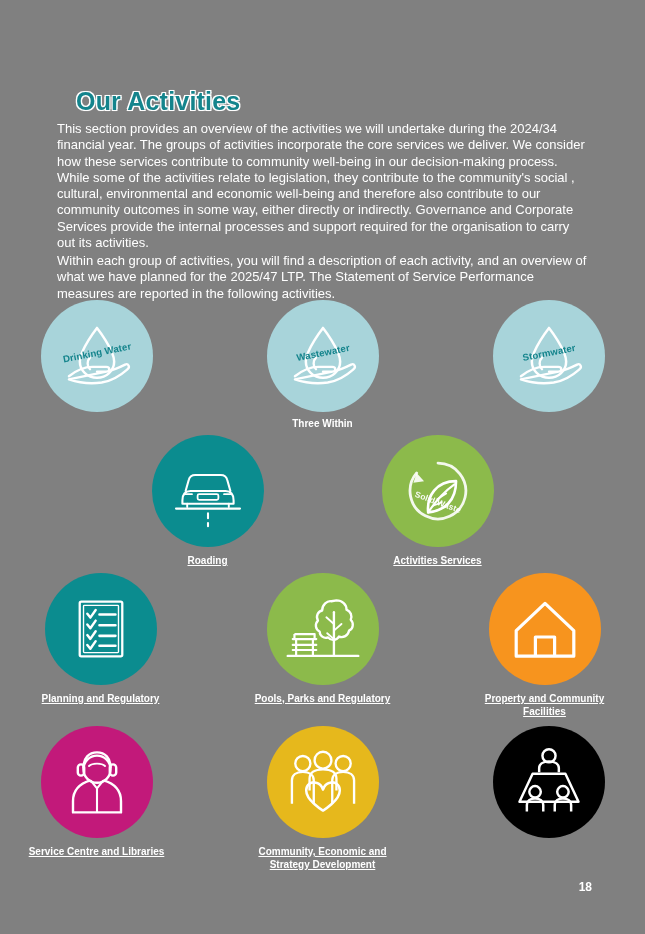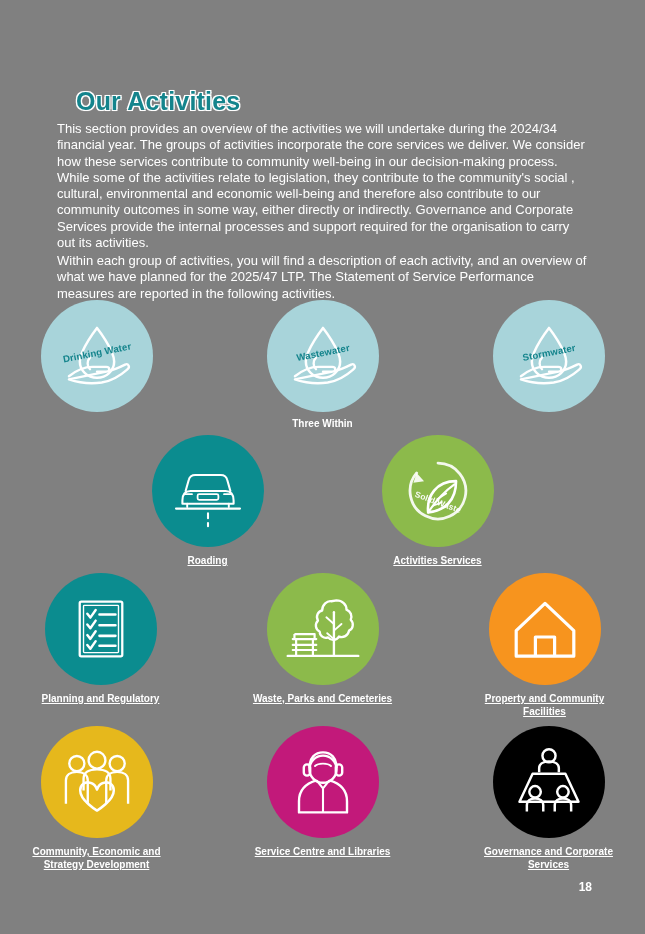--- a/index.html
+++ b/index.html
@@ -258,82 +258,81 @@
                      C80 58 74 61 69 59 C66 64 59 64 56 60 C51 62 46 58 46 53
                      C41 51 40 44 44 40 C41 35 44 29 49 28 C49 21 55 16 60 17 Z" fill="none" stroke="#ffffff" stroke-width="2.8" stroke-linejoin="round"></path>
             <path d="M63 30 L63 82" fill="none" stroke="#ffffff" stroke-width="2.8" stroke-linecap="round"></path>
             <path d="M63 44 L54 36 M63 52 L72 44 M63 62 L55 55" fill="none" stroke="#ffffff" stroke-width="2.2" stroke-linecap="round"></path>
             <path d="M14 62 L42 62 M14 69 L42 69" stroke="#ffffff" stroke-width="2.6" stroke-linecap="round"></path>
             <path d="M16 56 L40 56 L40 62 M16 56 L16 62" fill="none" stroke="#ffffff" stroke-width="2.6" stroke-linejoin="round"></path>
             <path d="M18 62 L18 82 M38 62 L38 82 M14 75 L42 75" stroke="#ffffff" stroke-width="2.6" stroke-linecap="round"></path>
             <path d="M8 82 L92 82" stroke="#ffffff" stroke-width="2.8" stroke-linecap="round"></path>
           </svg>
         </div>
-        <div class="icon-caption">Waste, Parks and Cemeteries</div>
+        <div class="icon-caption">Pools, Parks and Regulatory</div>
       </div>
 
       <div class="icon-cell">
         <div class="icon-circle" style="background:#f7941e">
           <svg width="80" height="80" viewBox="0 0 100 100">
             <path d="M14 52 L50 18 L86 52 L86 84 L14 84 Z" fill="none" stroke="#ffffff" stroke-width="4" stroke-linejoin="round"></path>
             <path d="M38 84 L38 60 L62 60 L62 84" fill="none" stroke="#ffffff" stroke-width="4" stroke-linejoin="round"></path>
           </svg>
         </div>
         <div class="icon-caption">Property and Community Facilities</div>
       </div>
 
     </div>
 
     <div class="icon-row row-four">
+
+      <div class="icon-cell">
+        <div class="icon-circle" style="background:#c2197a">
+          <svg width="80" height="80" viewBox="0 0 100 100">
+            <circle cx="50" cy="34" r="17" fill="none" stroke="#ffffff" stroke-width="3"></circle>
+            <path d="M33 32 C33 20 40 13 50 13 C60 13 67 20 67 32" fill="none" stroke="#ffffff" stroke-width="3" stroke-linecap="round"></path>
+            <rect x="26" y="28" width="8" height="14" rx="4" fill="none" stroke="#ffffff" stroke-width="3"></rect>
+            <rect x="66" y="28" width="8" height="14" rx="4" fill="none" stroke="#ffffff" stroke-width="3"></rect>
+            <path d="M40 30 C44 26 56 26 60 30" fill="none" stroke="#ffffff" stroke-width="2.4" stroke-linecap="round"></path>
+            <path d="M42 48 L50 58 L58 48" fill="none" stroke="#ffffff" stroke-width="2.6" stroke-linejoin="round"></path>
+            <path d="M42 48 C28 52 20 60 20 74 L20 88 L80 88 L80 74 C80 60 72 52 58 48" fill="none" stroke="#ffffff" stroke-width="3" stroke-linejoin="round"></path>
+            <path d="M50 58 L50 88" stroke="#ffffff" stroke-width="2.6"></path>
+          </svg>
+        </div>
+        <div class="icon-caption">Service Centre and Libraries</div>
+      </div>
 
       <div class="icon-cell">
         <div class="icon-circle" style="background:#e6b81c">
           <svg width="84" height="84" viewBox="0 0 100 100">
             <circle cx="26" cy="28" r="9" fill="none" stroke="#ffffff" stroke-width="2.8"></circle>
             <path d="M13 76 L13 48 C13 42 18 38 26 38 C34 38 39 42 39 48 L39 76" fill="none" stroke="#ffffff" stroke-width="2.8" stroke-linejoin="round"></path>
             <circle cx="74" cy="28" r="9" fill="none" stroke="#ffffff" stroke-width="2.8"></circle>
             <path d="M61 76 L61 48 C61 42 66 38 74 38 C82 38 87 42 87 48 L87 76" fill="none" stroke="#ffffff" stroke-width="2.8" stroke-linejoin="round"></path>
             <circle cx="50" cy="24" r="10" fill="none" stroke="#ffffff" stroke-width="2.8"></circle>
             <path d="M34 60 L34 46 C34 39 40 35 50 35 C60 35 66 39 66 46 L66 60" fill="none" stroke="#ffffff" stroke-width="2.8" stroke-linejoin="round"></path>
             <path d="M50 84 C50 84 30 72 30 60 C30 53 36 49 42 51 C46 52 49 56 50 59
                      C51 56 54 52 58 51 C64 49 70 53 70 60 C70 72 50 84 50 84 Z" fill="none" stroke="#ffffff" stroke-width="3" stroke-linejoin="round"></path>
           </svg>
         </div>
         <div class="icon-caption">Community, Economic and Strategy Development</div>
       </div>
 
       <div class="icon-cell">
-        <div class="icon-circle" style="background:#c2197a">
-          <svg width="80" height="80" viewBox="0 0 100 100">
-            <circle cx="50" cy="34" r="17" fill="none" stroke="#ffffff" stroke-width="3"></circle>
-            <path d="M33 32 C33 20 40 13 50 13 C60 13 67 20 67 32" fill="none" stroke="#ffffff" stroke-width="3" stroke-linecap="round"></path>
-            <rect x="26" y="28" width="8" height="14" rx="4" fill="none" stroke="#ffffff" stroke-width="3"></rect>
-            <rect x="66" y="28" width="8" height="14" rx="4" fill="none" stroke="#ffffff" stroke-width="3"></rect>
-            <path d="M40 30 C44 26 56 26 60 30" fill="none" stroke="#ffffff" stroke-width="2.4" stroke-linecap="round"></path>
-            <path d="M42 48 L50 58 L58 48" fill="none" stroke="#ffffff" stroke-width="2.6" stroke-linejoin="round"></path>
-            <path d="M42 48 C28 52 20 60 20 74 L20 88 L80 88 L80 74 C80 60 72 52 58 48" fill="none" stroke="#ffffff" stroke-width="3" stroke-linejoin="round"></path>
-            <path d="M50 58 L50 88" stroke="#ffffff" stroke-width="2.6"></path>
-          </svg>
-        </div>
-        <div class="icon-caption">Service Centre and Libraries</div>
-      </div>
-
-      <div class="icon-cell">
         <div class="icon-circle" style="background:#000000">
           <svg width="82" height="82" viewBox="0 0 100 100">
             <circle cx="50" cy="18" r="8" fill="none" stroke="#ffffff" stroke-width="3"></circle>
             <path d="M38 38 L38 33 C38 28 43 25 50 25 C57 25 62 28 62 33 L62 38" fill="none" stroke="#ffffff" stroke-width="3" stroke-linejoin="round"></path>
             <path d="M30 40 L70 40 L86 74 L14 74 Z" fill="none" stroke="#ffffff" stroke-width="3" stroke-linejoin="round"></path>
             <circle cx="33" cy="62" r="7" fill="none" stroke="#ffffff" stroke-width="3"></circle>
             <path d="M23 86 L23 78 C23 73 27 70 33 70 C39 70 43 73 43 78 L43 86" fill="none" stroke="#ffffff" stroke-width="3" stroke-linejoin="round"></path>
             <circle cx="67" cy="62" r="7" fill="none" stroke="#ffffff" stroke-width="3"></circle>
             <path d="M57 86 L57 78 C57 73 61 70 67 70 C73 70 77 73 77 78 L77 86" fill="none" stroke="#ffffff" stroke-width="3" stroke-linejoin="round"></path>
           </svg>
         </div>
-        <div class="icon-caption">Governance and Corporate Services</div>
       </div>
 
     </div>
 
   </div>
 
   <div class="page-number">18</div>
 
 </div>
 

